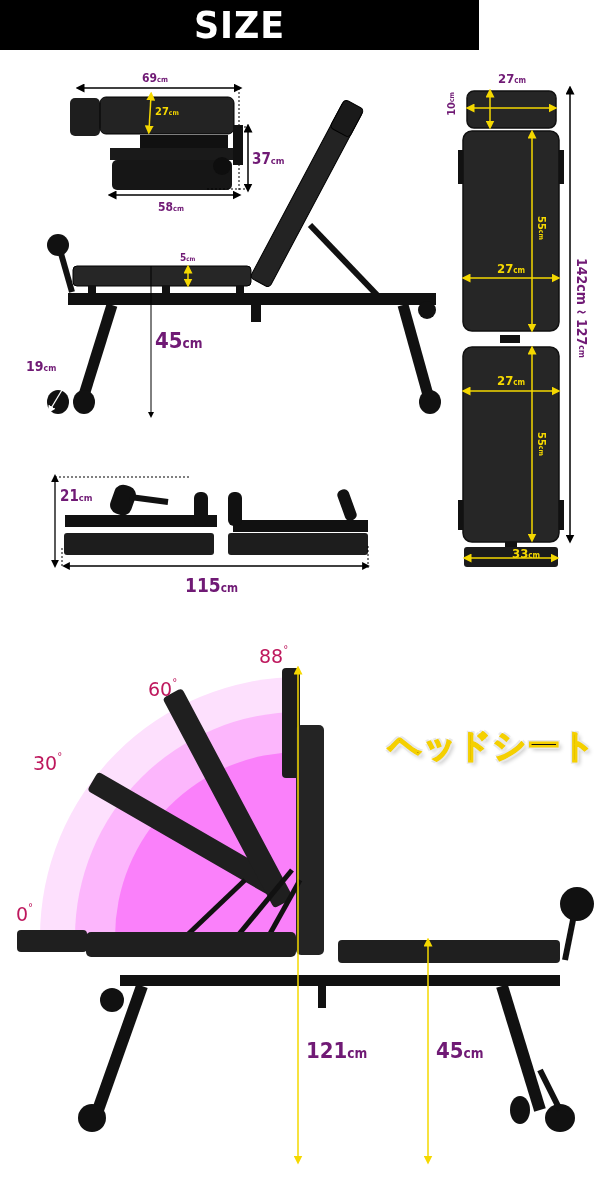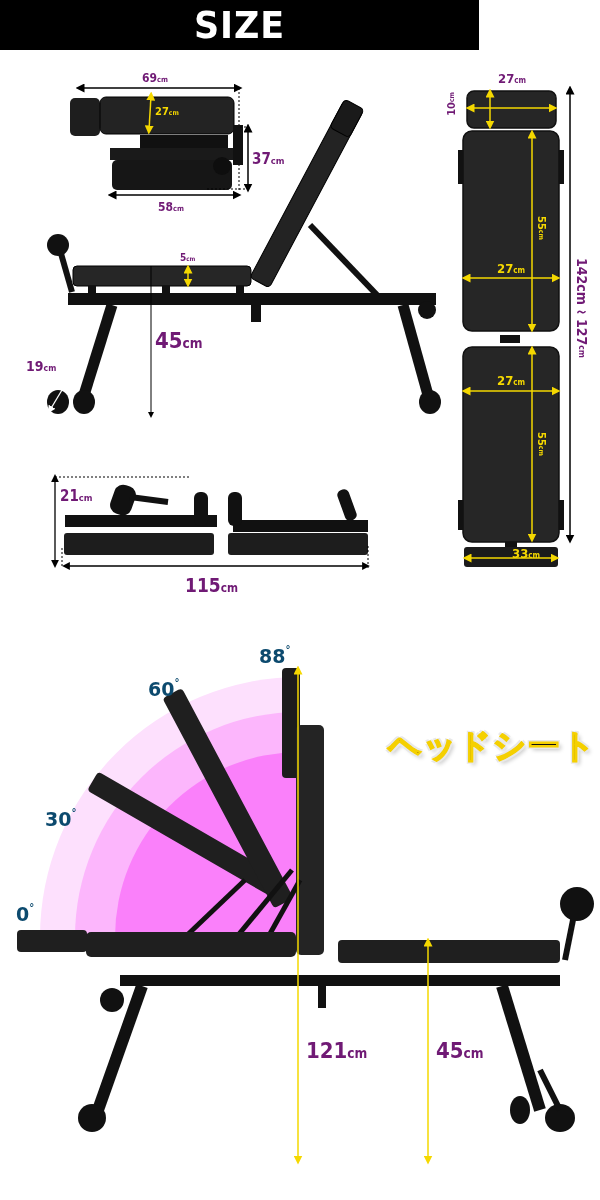--- a/index.html
+++ b/index.html
@@ -7,22 +7,22 @@
          font-family: "Liberation Sans", "DejaVu Sans", sans-serif; }
   .header-bar { position: absolute; left: 0; top: 0; width: 479px; height: 50px;
          background: #000; display: flex; align-items: center; justify-content: center; }
   .header-title { color: #fff; font-weight: 900; font-size: 38px; letter-spacing: 1px;
          font-family: "DejaVu Sans", sans-serif; transform: scaleX(0.92); }
   .lbl { position: absolute; font-family: "DejaVu Sans Condensed", "DejaVu Sans", sans-serif;
          font-weight: 700; color: #701a75; white-space: nowrap; line-height: 1; }
   .lbl .u { font-size: 0.62em; }
   .lbl.yellow { color: #f5d800; }
   .lbl.vert { writing-mode: vertical-rl; }
-  .angle { position: absolute; color: #0c4a6e; font-family: "DejaVu Sans", sans-serif;
-           font-size: 19px; font-weight: 700; line-height: 1; }
+  .angle { position: absolute; color: #be185d; font-family: "DejaVu Sans", sans-serif;
+           font-size: 19px; font-weight: 400; line-height: 1; }
   .angle sup { font-size: 10px; vertical-align: top; position: relative; top: -2px; }
   .callout { position: absolute; left: 352px; top: 722px; width: 216px; text-align: center; margin-left: 32px; }
   .callout-line { display: block; font-family: "DejaVu Sans", sans-serif; font-weight: 900;
        font-size: 33px; line-height: 48px; color: #111; letter-spacing: 1px;
        -webkit-text-stroke: 1.5px #f5d000;
        text-shadow: 0 0 0 #f5d000, 2px 2px 0 #e8e8e8, -2px -2px 0 #e8e8e8, 2px -2px 0 #e8e8e8, -2px 2px 0 #e8e8e8, 3px 3px 4px #bbb; }
   svg { position: absolute; left: 0; top: 0; }
 </style>
 </head>
 <body>
@@ -193,21 +193,21 @@
 <div class="lbl" style="left:498px;top:72px;font-size:13px;"><span>27</span><span class="u">cm</span></div>
 <div class="lbl vert" style="left:446px;top:92px;font-size:11px;transform:rotate(180deg);"><span>10</span><span class="u">cm</span></div>
 <div class="lbl yellow vert" style="left:536px;top:216px;font-size:11px;"><span>55</span><span class="u">cm</span></div>
 <div class="lbl yellow" style="left:497px;top:262px;font-size:13px;"><span>27</span><span class="u">cm</span></div>
 <div class="lbl yellow" style="left:497px;top:374px;font-size:13px;"><span>27</span><span class="u">cm</span></div>
 <div class="lbl yellow vert" style="left:536px;top:432px;font-size:11px;"><span>55</span><span class="u">cm</span></div>
 <div class="lbl yellow" style="left:496px;top:547px;font-size:13px;margin-left:16px;"><span>33</span><span class="u">cm</span></div>
 <div class="lbl vert" style="left:575px;top:258px;font-size:14px;"><span>142cm～127</span><span class="u">cm</span></div>
 
 <div class="angle" style="left:16px;top:905px;"><span>0</span><sup>°</sup></div>
-<div class="angle" style="left:33px;top:810px;margin-left:12px;"><span>30</span><sup>°</sup></div>
+<div class="angle" style="left:33px;top:754px;"><span>30</span><sup>°</sup></div>
 <div class="angle" style="left:148px;top:680px;"><span>60</span><sup>°</sup></div>
 <div class="angle" style="left:259px;top:647px;"><span>88</span><sup>°</sup></div>
 
 <div class="callout">
   <span class="callout-line">ヘッドシート</span>
 </div>
 
 <div class="lbl" style="left:306px;top:1040px;font-size:22px;"><span>121</span><span class="u">cm</span></div>
 <div class="lbl" style="left:436px;top:1040px;font-size:22px;"><span>45</span><span class="u">cm</span></div>
 

